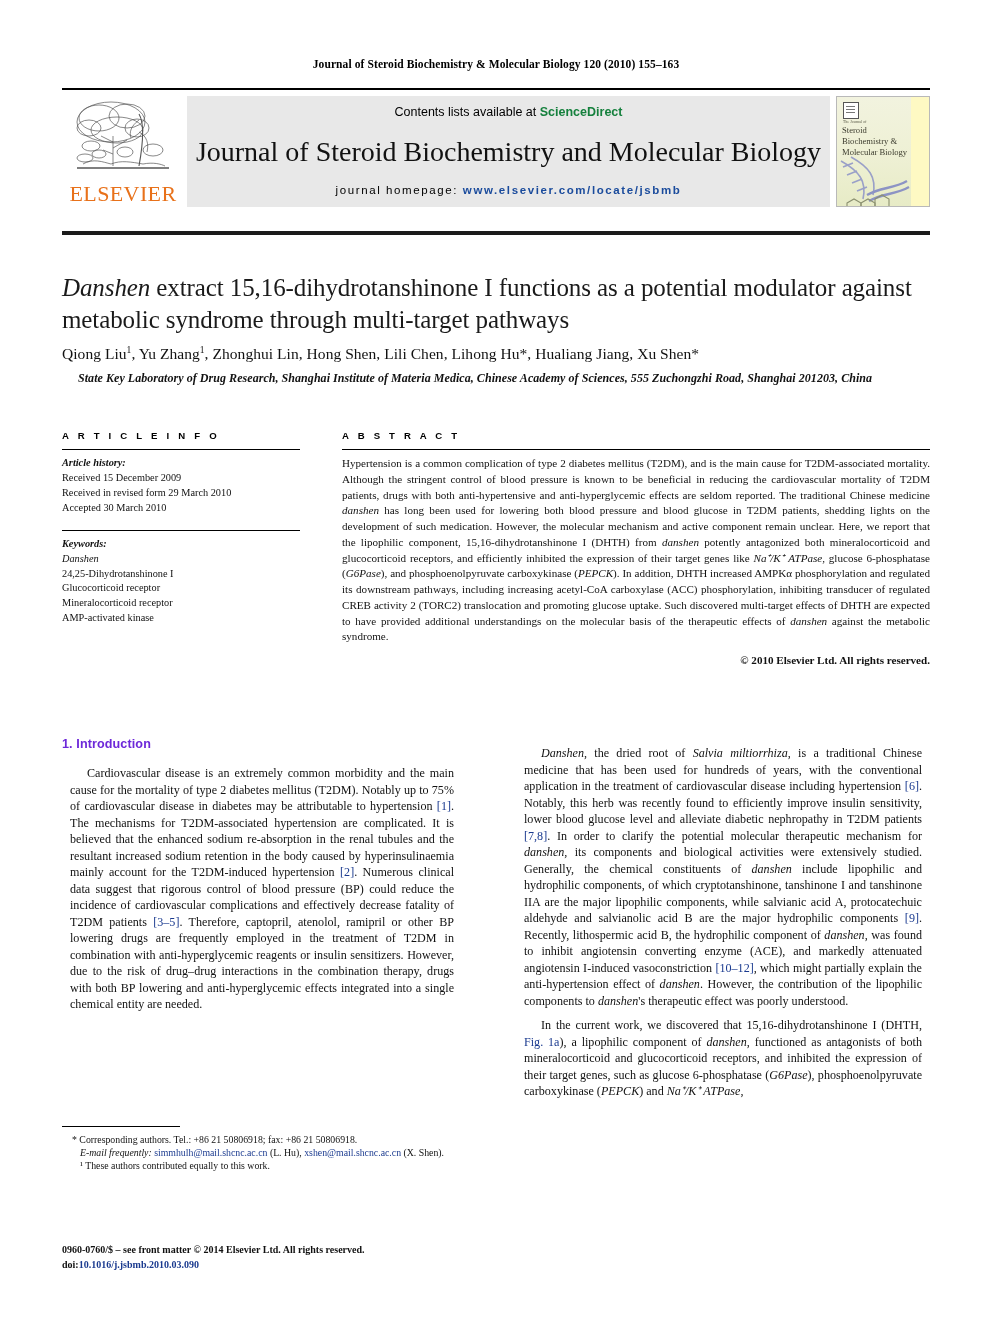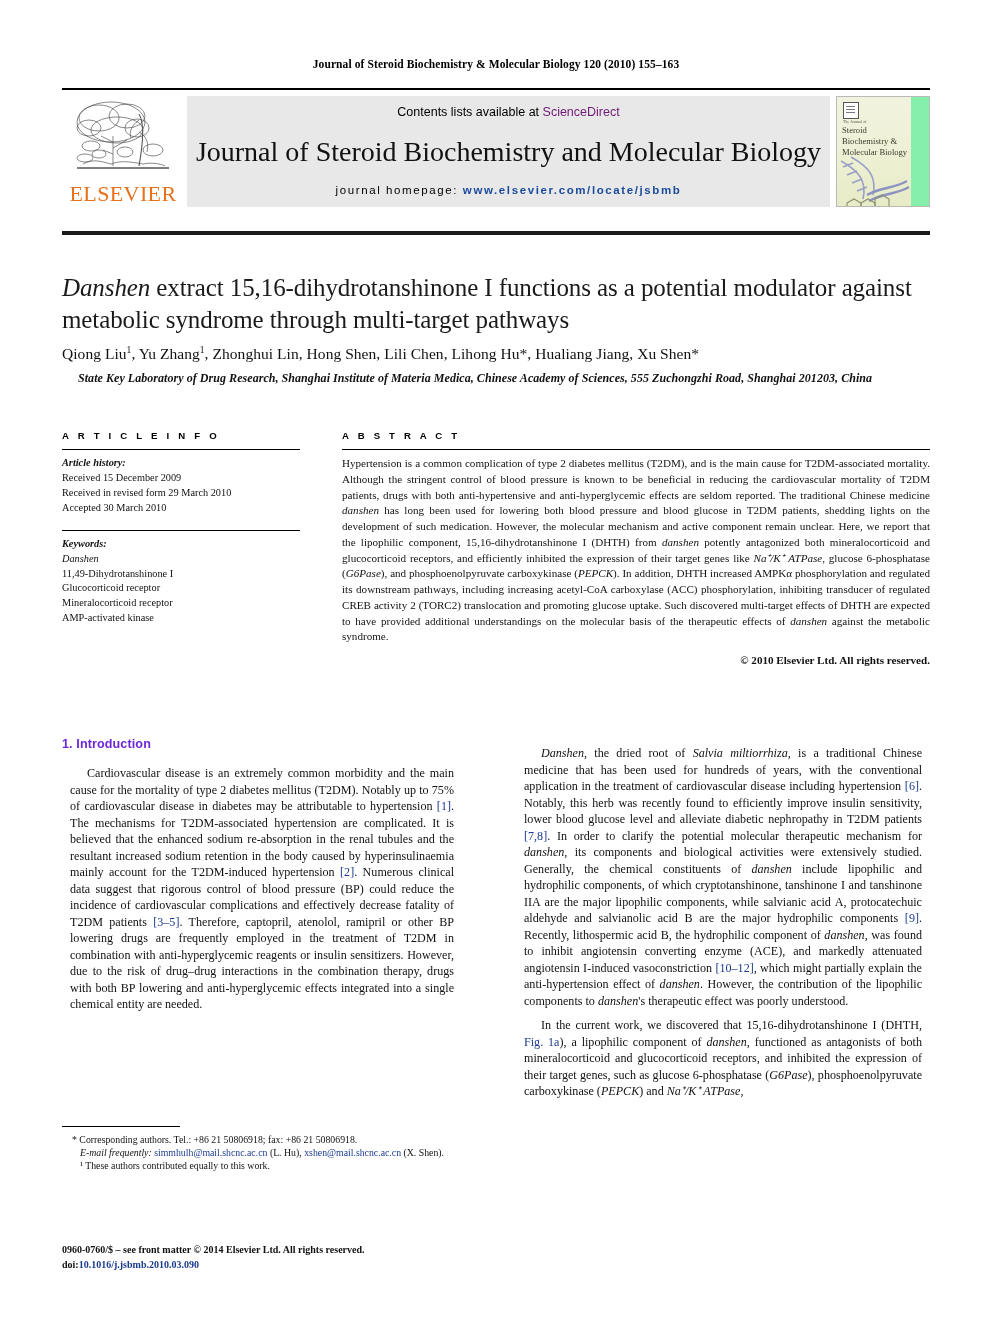--- a/index.html
+++ b/index.html
@@ -75,22 +75,22 @@
     justify-content: space-between;
     padding: 9px 0 11px 0;
     margin-left: 3px;
   }
   .contents-line {
     font-family: "Liberation Sans", sans-serif;
     font-size: 12.5px;
     color: #000;
   }
   .contents-line .sd {
-    color: #701a75;
-    font-weight: normal;
+    color: #15803d;
+    font-weight: bold;
   }
   .journal-title {
     font-family: "Liberation Serif", serif;
     font-size: 28px;
     color: #111;
     text-align: center;
     line-height: 1.1;
     margin: 7px 0 5px 0;
     white-space: nowrap;
   }
@@ -99,21 +99,21 @@
     font-size: 11.5px;
     letter-spacing: 1.6px;
     color: #000;
   }
   .homepage-line .url { color: #1a4b9c; font-weight: bold; }
   .cover-thumb {
     flex: 0 0 92px;
     width: 92px;
     margin-left: 6px;
     border: 1px solid #b9b9b9;
-    background: #86efac;
+    background: #fef9c3;
     position: relative;
     overflow: hidden;
   }
   .cover-inner {
     position: absolute;
     left: 0; top: 0; bottom: 0;
     width: 74px;
     background: linear-gradient(to bottom, #f2f3df 0%, #eef0d4 55%, #e7ebc6 100%);
   }
   .cover-elsevier-mark {
@@ -399,21 +399,21 @@
     <div class="info-body">
       <div class="lbl">Article history:</div>
       <div>Received 15 December 2009</div>
       <div>Received in revised form 29 March 2010</div>
       <div>Accepted 30 March 2010</div>
     </div>
     <div class="hr-thin2"></div>
     <div class="info-body">
       <div class="lbl">Keywords:</div>
       <div class="kw-it">Danshen</div>
-      <div>11,49-Dihydrotanshinone I</div>
+      <div>24,25-Dihydrotanshinone I</div>
       <div>Glucocorticoid receptor</div>
       <div>Mineralocorticoid receptor</div>
       <div>AMP-activated kinase</div>
     </div>
   </div>
 
   <div class="col-abstract">
     <div class="sec-head">A B S T R A C T</div>
     <div class="hr-thin"></div>
     <div class="abstract-body">Hypertension is a common complication of type 2 diabetes mellitus (T2DM), and is the main cause for T2DM-associated mortality. Although the stringent control of blood pressure is known to be beneficial in reducing the cardiovascular mortality of T2DM patients, drugs with both anti-hypertensive and anti-hyperglycemic effects are seldom reported. The traditional Chinese medicine <span class="it">danshen</span> has long been used for lowering both blood pressure and blood glucose in T2DM patients, shedding lights on the development of such medication. However, the molecular mechanism and active component remain unclear. Here, we report that the lipophilic component, 15,16-dihydrotanshinone I (DHTH) from <span class="it">danshen</span> potently antagonized both mineralocorticoid and glucocorticoid receptors, and efficiently inhibited the expression of their target genes like <span class="it">Na⁺/K⁺ ATPase</span>, glucose 6-phosphatase (<span class="it">G6Pase</span>), and phosphoenolpyruvate carboxykinase (<span class="it">PEPCK</span>). In addition, DHTH increased AMPKα phosphorylation and regulated its downstream pathways, including increasing acetyl-CoA carboxylase (ACC) phosphorylation, inhibiting transducer of regulated CREB activity 2 (TORC2) translocation and promoting glucose uptake. Such discovered multi-target effects of DHTH are expected to have provided additional understandings on the molecular basis of the therapeutic effects of <span class="it">danshen</span> against the metabolic syndrome.</div>

